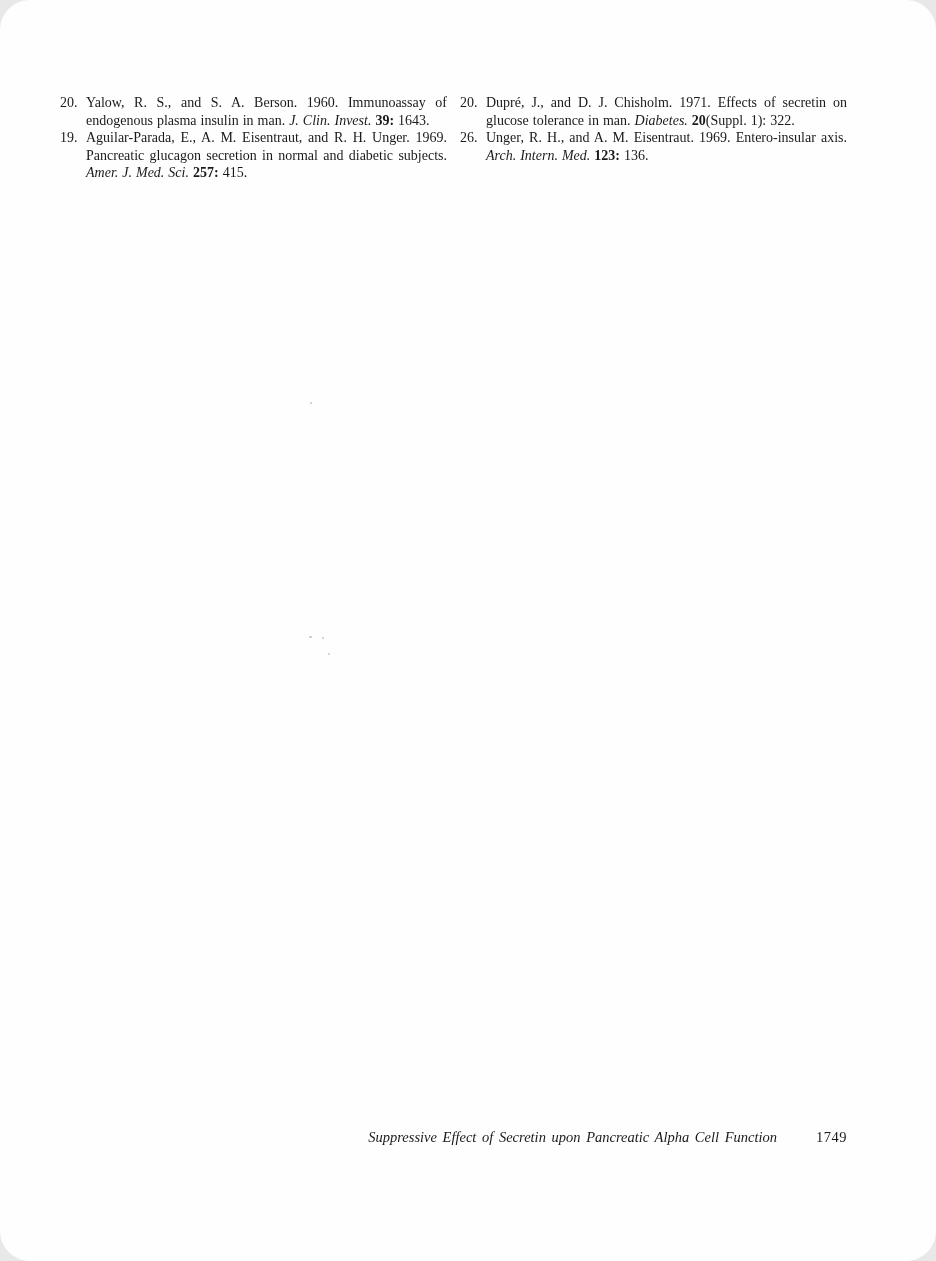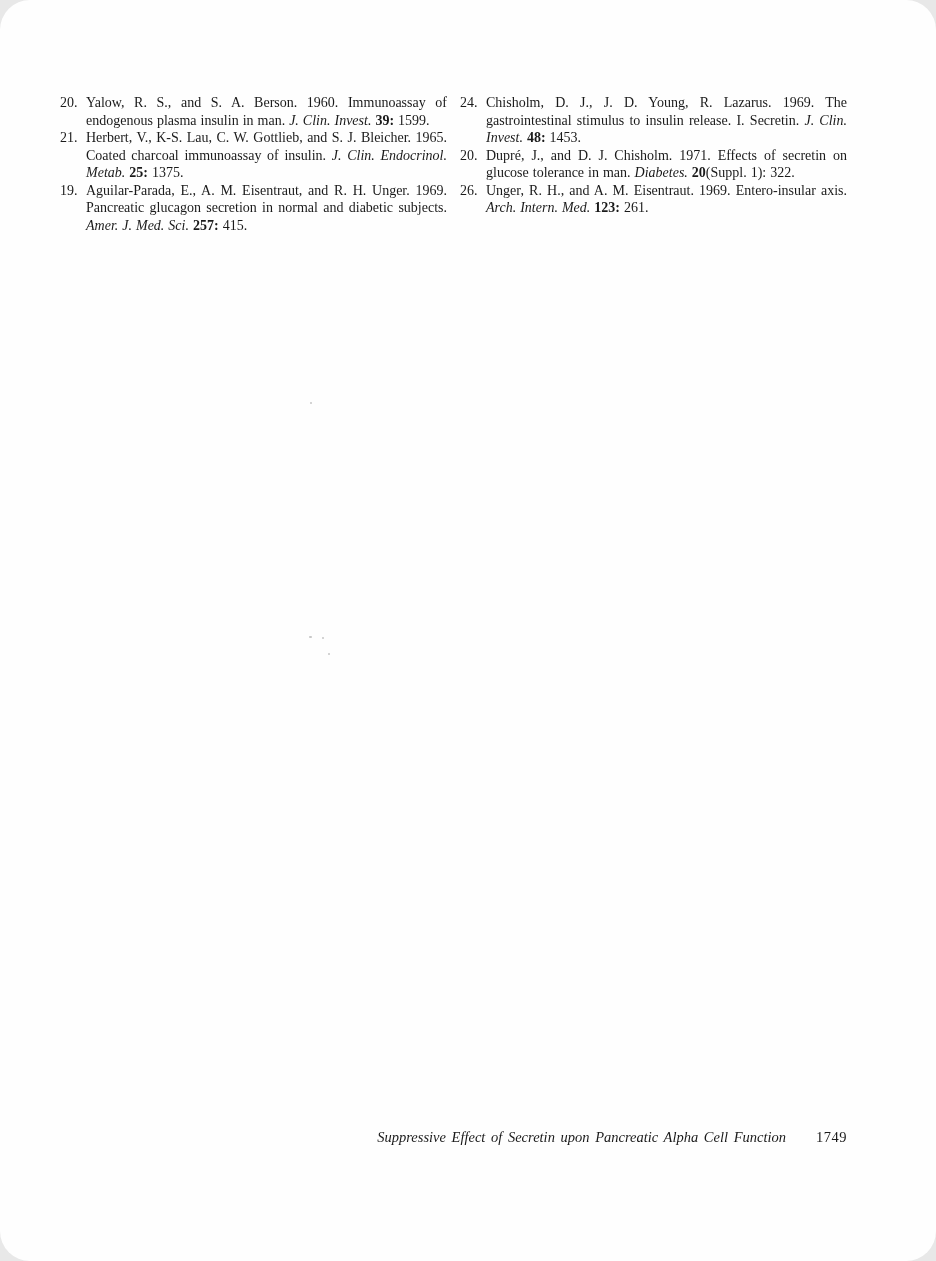--- a/index.html
+++ b/index.html
@@ -48,21 +48,21 @@
   .seg-i { font-style: italic; }
   .seg-b { font-weight: bold; }
   .footer {
     position: absolute;
     left: 60px;
     top: 1128px;
     width: 787px;
     display: flex;
     justify-content: flex-end;
     align-items: baseline;
-    gap: 30px;
+    gap: 39px;
     font-size: 14.5px;
     line-height: 18px;
   }
   .running-title {
     font-style: italic;
     word-spacing: 2px;
   }
   .page-number {
     font-style: normal;
     letter-spacing: 0.5px;
@@ -76,28 +76,26 @@
     border-radius: 1px;
   }
 </style>
 </head>
 <body>
 
 <div class="page">
 
   <div class="refs">
     <div class="col">
-        <p class="ref"><span class="ref-num">20.</span><span class="seg-r">Yalow, R. S., and S. A. Berson. 1960. Immunoassay of endogenous plasma insulin in man. </span><span class="seg-i">J. Clin. Invest. </span><span class="seg-b">39:</span><span class="seg-r"> 1599.</span></p>
-        <p class="ref"><span class="ref-num">21.</span><span class="seg-r">Herbert, V., K-S. Lau, C. W. Gottlieb, and S. J. Bleicher. 1965. Coated charcoal immunoassay of insulin. </span><span class="seg-i">J. Clin. Endocrinol. Metab. </span><span class="seg-b">25:</span><span class="seg-r"> 1375.</span></p>
+        <p class="ref"><span class="ref-num">20.</span><span class="seg-r">Yalow, R. S., and S. A. Berson. 1960. Immunoassay of endogenous plasma insulin in man. </span><span class="seg-i">J. Clin. Invest. </span><span class="seg-b">39:</span><span class="seg-r"> 1643.</span></p>
         <p class="ref"><span class="ref-num">19.</span><span class="seg-r">Aguilar-Parada, E., A. M. Eisentraut, and R. H. Unger. 1969. Pancreatic glucagon secretion in normal and diabetic subjects. </span><span class="seg-i">Amer. J. Med. Sci. </span><span class="seg-b">257:</span><span class="seg-r"> 415.</span></p>
       </div>
     <div class="col">
-        <p class="ref"><span class="ref-num">24.</span><span class="seg-r">Chisholm, D. J., J. D. Young, R. Lazarus. 1969. The gastrointestinal stimulus to insulin release. I. Secretin. </span><span class="seg-i">J. Clin. Invest. </span><span class="seg-b">48:</span><span class="seg-r"> 1453.</span></p>
         <p class="ref"><span class="ref-num">20.</span><span class="seg-r">Dupré, J., and D. J. Chisholm. 1971. Effects of secretin on glucose tolerance in man. </span><span class="seg-i">Diabetes. </span><span class="seg-b">20</span><span class="seg-r">(Suppl. 1): 322.</span></p>
-        <p class="ref"><span class="ref-num">26.</span><span class="seg-r">Unger, R. H., and A. M. Eisentraut. 1969. Entero-insular axis. </span><span class="seg-i">Arch. Intern. Med. </span><span class="seg-b">123:</span><span class="seg-r"> 261.</span></p>
+        <p class="ref"><span class="ref-num">26.</span><span class="seg-r">Unger, R. H., and A. M. Eisentraut. 1969. Entero-insular axis. </span><span class="seg-i">Arch. Intern. Med. </span><span class="seg-b">123:</span><span class="seg-r"> 136.</span></p>
       </div>
   </div>
 
   <span class="speck" style="left:310px; top:402px;"></span>
   <span class="speck" style="left:309px; top:636px; width:3px;"></span>
   <span class="speck" style="left:322px; top:637px;"></span>
   <span class="speck" style="left:328px; top:653px;"></span>
 
   <div class="footer">
     <span class="running-title">Suppressive Effect of Secretin upon Pancreatic Alpha Cell Function</span>

